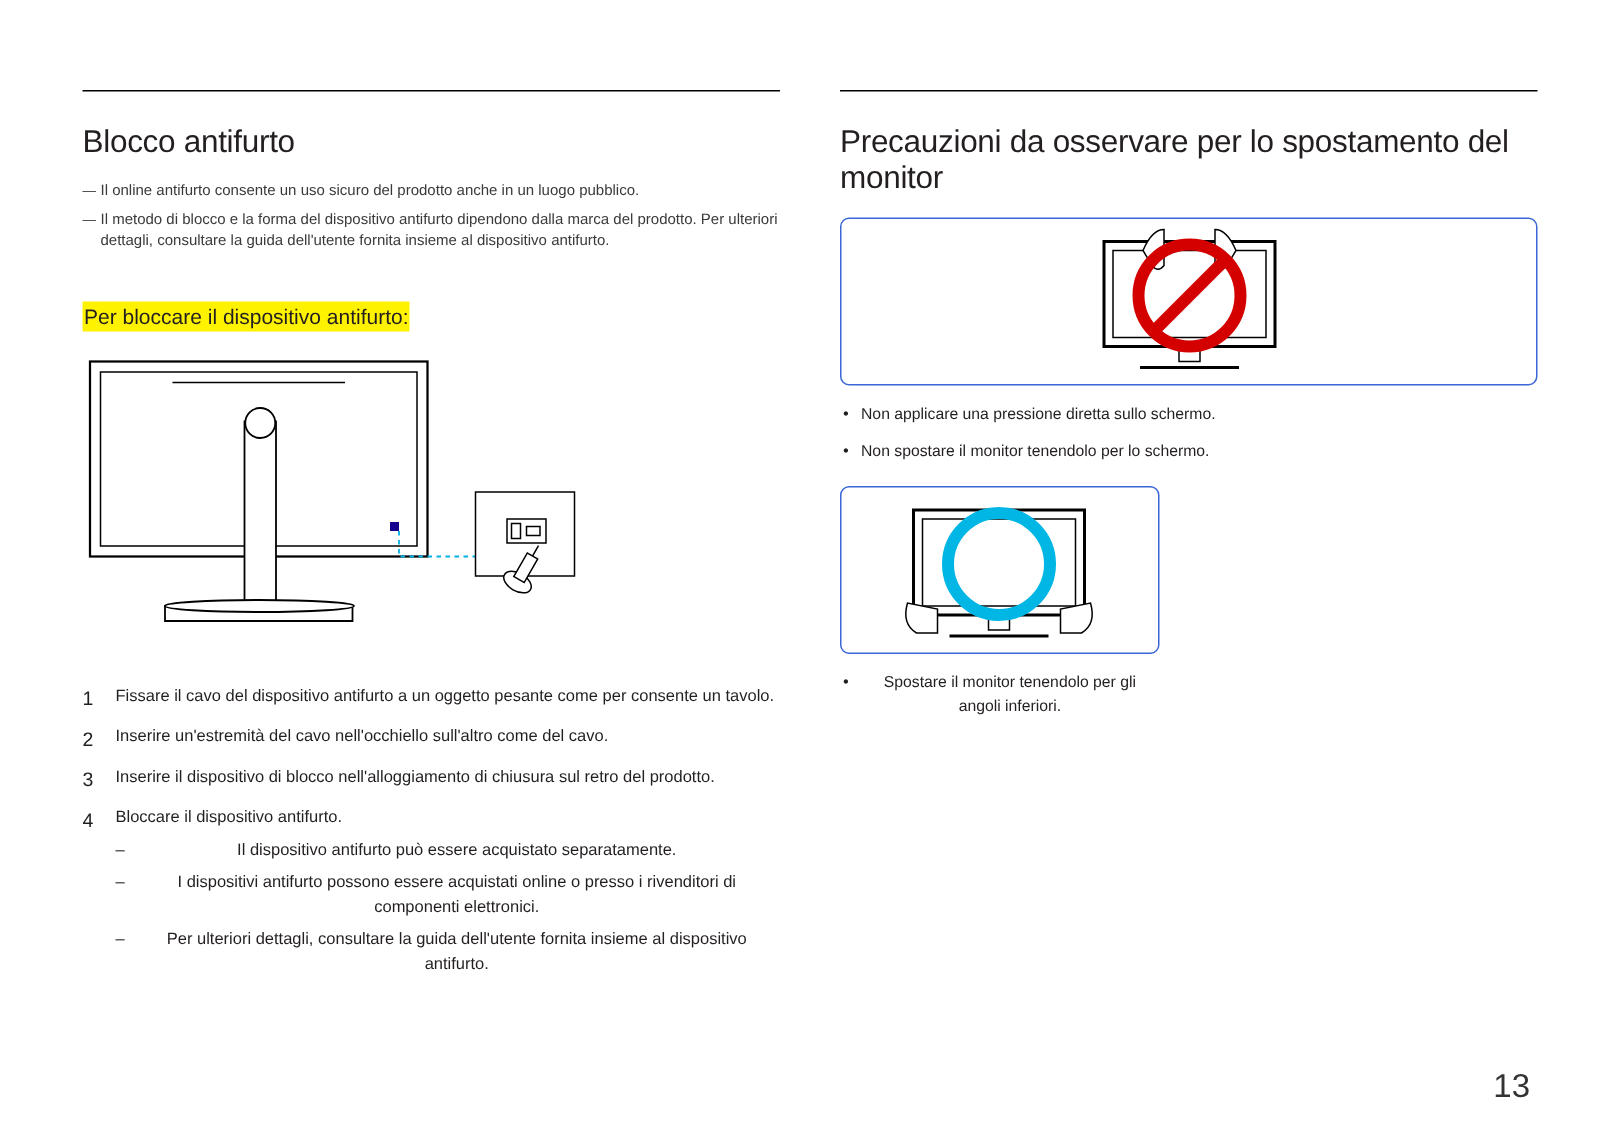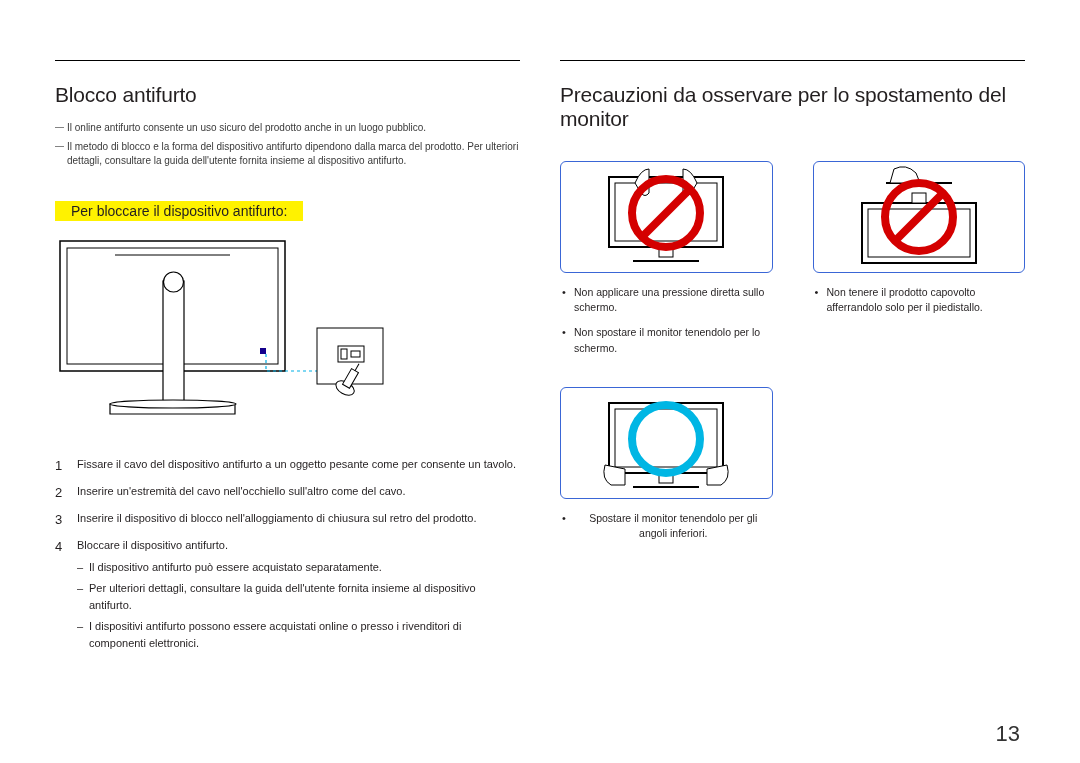--- a/index.html
+++ b/index.html
@@ -42,21 +42,21 @@
     position: absolute;
     left: 0;
     top: 0;
     font-size: 9px;
   }
   .highlight {
     display: inline-block;
     background: #fff200;
     font-size: 14px;
     font-weight: 500;
-    padding: 2px 16px;
+    padding: 2px 1px;
     margin-top: 28px;
   }
   .diagram-lock {
     margin-top: 15px;
     margin-bottom: 25px;
     height: 195px;
     position: relative;
   }
   .diagram-lock svg { display: block; }
   ol.steps {
@@ -76,37 +76,38 @@
     content: counter(step);
     position: absolute;
     left: 0;
     top: 0;
     font-size: 13px;
     font-weight: 500;
   }
   ol.steps ul {
     list-style: none;
     margin-top: 5px;
+    text-align: center;
   }
   ol.steps ul li {
     position: relative;
     padding-left: 12px;
     margin-bottom: 4px;
     font-size: 11px;
   }
   ol.steps ul li::before {
     content: "–";
     position: absolute;
     left: 0;
   }
   .prec-row {
     display: flex;
     gap: 40px;
   }
-  .prec-item { flex: 1; margin-top: 16px; }
+  .prec-item { flex: 1; }
   .prec-row.single .prec-item { flex: 0 0 calc(50% - 20px); text-align: center; }
   .prec-img {
     border: 1px solid #3a66d6;
     border-radius: 6px;
     height: 112px;
     margin-bottom: 12px;
     position: relative;
     display: flex;
     align-items: center;
     justify-content: center;
@@ -127,21 +128,21 @@
   .prec-ul li::before {
     content: "•";
     position: absolute;
     left: 2px;
     top: 0;
     font-size: 11px;
   }
   .page-num {
     position: absolute;
     right: 60px;
-    bottom: 16px;
+    bottom: 26px;
     font-size: 22px;
     font-weight: 400;
     color: #333;
   }
 </style>
 </head>
 <body>
 
 <div class="page">
 
@@ -186,22 +187,22 @@
     </div>
 
     <ol class="steps">
       <li><span>Fissare il cavo del dispositivo antifurto a un oggetto pesante come per consente un tavolo.</span></li>
       <li><span>Inserire un'estremità del cavo nell'occhiello sull'altro come del cavo.</span></li>
       <li><span>Inserire il dispositivo di blocco nell'alloggiamento di chiusura sul retro del prodotto.</span></li>
       <li>
         <span>Bloccare il dispositivo antifurto.</span>
         <ul>
           <li>Il dispositivo antifurto può essere acquistato separatamente.</li>
+          <li>I dispositivi antifurto possono essere acquistati online o presso i rivenditori di componenti elettronici.</li>
           <li>Per ulteriori dettagli, consultare la guida dell'utente fornita insieme al dispositivo antifurto.</li>
-          <li>I dispositivi antifurto possono essere acquistati online o presso i rivenditori di componenti elettronici.</li>
         </ul>
       </li>
     </ol>
   </div>
 
   <div class="col col-right">
     <h2>Precauzioni da osservare per lo spostamento del monitor</h2>
 
     <div class="prec-row">
       <div class="prec-item">
@@ -220,39 +221,20 @@
             <circle cx="95" cy="52" r="34" fill="none" stroke="#d40000" stroke-width="8"></circle>
             <line x1="71" y1="76" x2="119" y2="28" stroke="#d40000" stroke-width="8"></line>
           </svg>
         </div>
         <ul class="prec-ul">
           <li>Non applicare una pressione diretta sullo schermo.</li>
           <li>Non spostare il monitor tenendolo per lo schermo.</li>
         </ul>
       </div>
 
-      <div class="prec-item">
-        <div class="prec-img">
-          <svg viewBox="0 0 190 112" width="190" height="112">
-
-            <rect x="38" y="42" width="114" height="60" fill="#fff" stroke="#000" stroke-width="2"></rect>
-            <rect x="44" y="48" width="102" height="48" fill="#fff" stroke="#000" stroke-width="1"></rect>
-            <rect x="88" y="32" width="14" height="10" fill="#fff" stroke="#000"></rect>
-            <line x1="62" y1="22" x2="128" y2="22" stroke="#000" stroke-width="2"></line>
-
-            <path d="M70 8 q12 -6 22 4 l4 10 l-30 0 z" fill="#fff" stroke="#000"></path>
-
-            <circle cx="95" cy="56" r="34" fill="none" stroke="#d40000" stroke-width="8"></circle>
-            <line x1="71" y1="80" x2="119" y2="32" stroke="#d40000" stroke-width="8"></line>
-          </svg>
-        </div>
-        <ul class="prec-ul">
-          <li>Non tenere il prodotto capovolto afferrandolo solo per il piedistallo.</li>
-        </ul>
-      </div>
     </div>
 
     <div class="prec-row single">
       <div class="prec-item">
         <div class="prec-img">
           <svg viewBox="0 0 190 112" width="190" height="112">
             <rect x="38" y="16" width="114" height="70" fill="#fff" stroke="#000" stroke-width="2"></rect>
             <rect x="44" y="22" width="102" height="58" fill="#fff" stroke="#000" stroke-width="1"></rect>
             <rect x="88" y="86" width="14" height="10" fill="#fff" stroke="#000"></rect>
             <line x1="62" y1="100" x2="128" y2="100" stroke="#000" stroke-width="2"></line>

